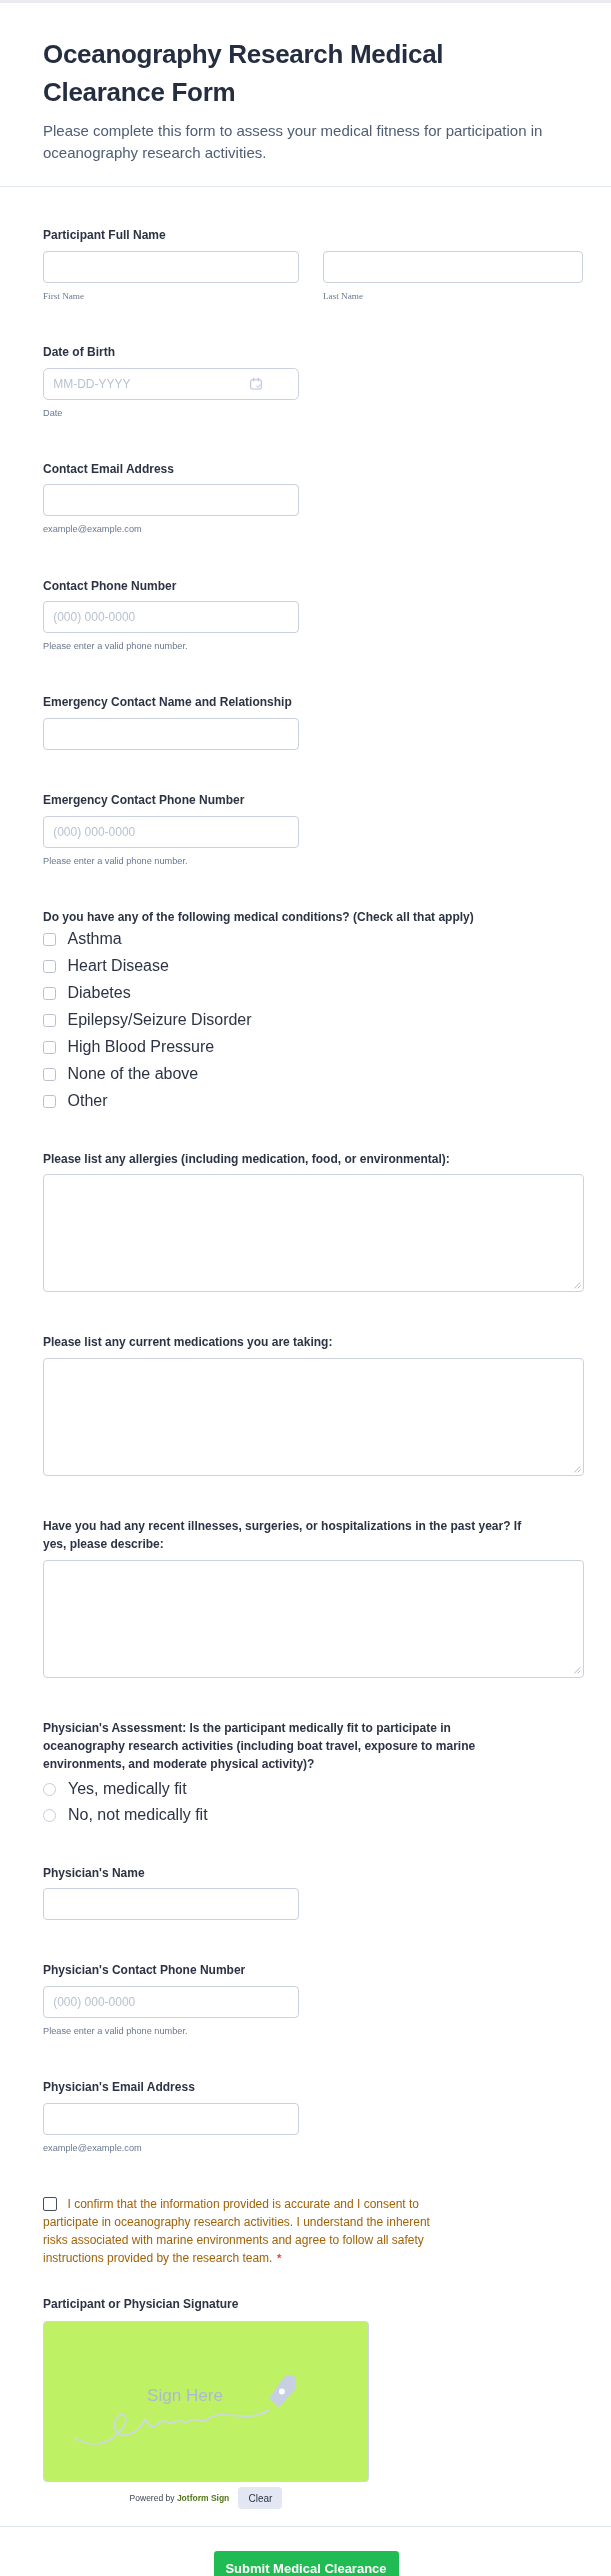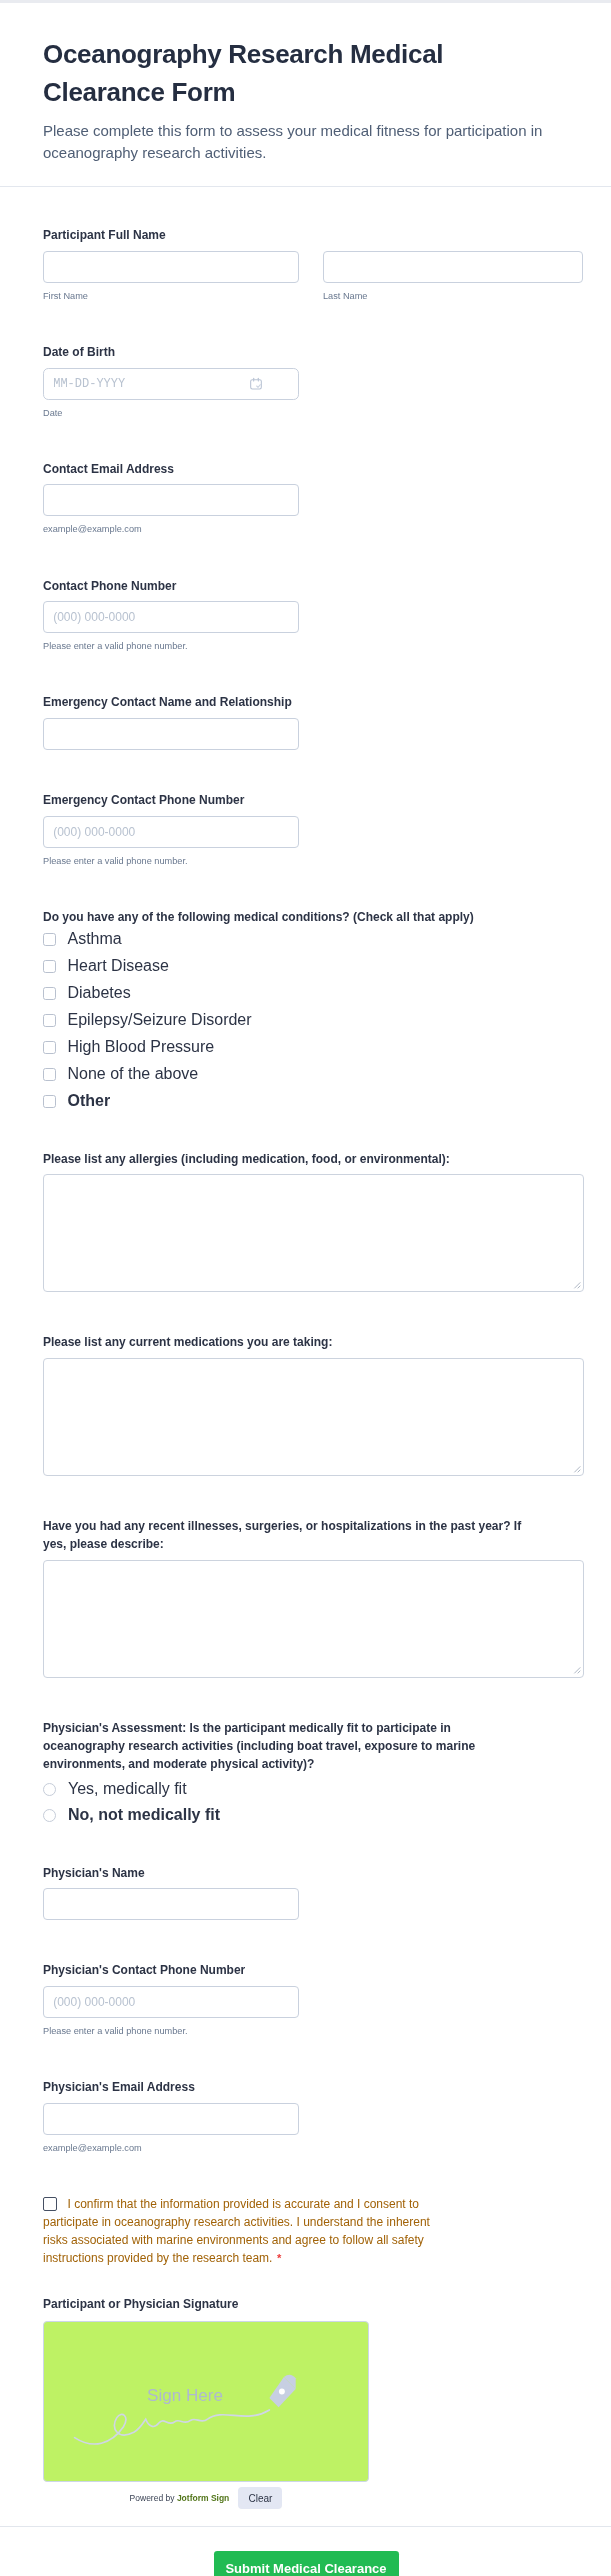--- a/index.html
+++ b/index.html
@@ -31,39 +31,39 @@
   }
   .sub-label { font-size:9.2px; line-height:11.2px; color:#69788f; margin-top:8px; }
 
   .text-input {
     width:256px; height:32px; border:0.7px solid #c9d1de; border-radius:4px;
     background:#fff; font-family:inherit; font-size:12px; color:#2c3345;
     padding:0 9.2px; outline:none; display:block;
   }
   .text-input::placeholder { color:#b8c2d0; opacity:1; }
 
-  .name-row { display:flex; gap:24px; }
+  .name-row { display:flex; gap:24px;font-family:Liberation Serif, serif; }
   .name-col .text-input { width:256px; }
   .name-col:last-child .text-input { width:260px; }
 
-  .date-wrap { position:relative; width:228px;font-family:Liberation Mono, monospace; }
+  .date-wrap { position:relative; width:228px; }
   .date-wrap .text-input { width:256px; border-radius:5.3px; }
   .cal-icon { position:absolute; right:8px; top:9.2px; width:14px; height:14px; }
 
   .textarea-wrap { position:relative; width:541px; }
   .big-textarea {
     width:541px; height:118px; border:0.7px solid #ccd3de; border-radius:4px;
     background:#fff; resize:none; outline:none; display:block;
     font-family:inherit; font-size:12px; color:#2c3345; padding:8px 9.2px;
   }
   .resize-corner { position:absolute; right:3.3px; bottom:3.3px; width:8px; height:8px; }
 
   
   .opt-row { display:flex; align-items:center; margin-bottom:12.5px; }
-  .opt-row:last-child { margin-bottom:0;font-weight:bold; }
+  .opt-row:last-child { margin-bottom:0; }
   .checkbox-box {
     width:12.5px; height:12.5px; border:0.7px solid #b9c1cf; border-radius:2.6px;
     background:#fff; flex:0 0 auto;
   }
   .radio-circle {
     width:13px; height:13px; border:0.7px solid #c6cdd9; border-radius:50%;
     background:#fff; flex:0 0 auto;
   }
   .opt-label { margin-left:12px; font-size:16px; line-height:14.5px; color:#2c3345; }
   .radio-group .opt-row { margin-bottom:12px; }

